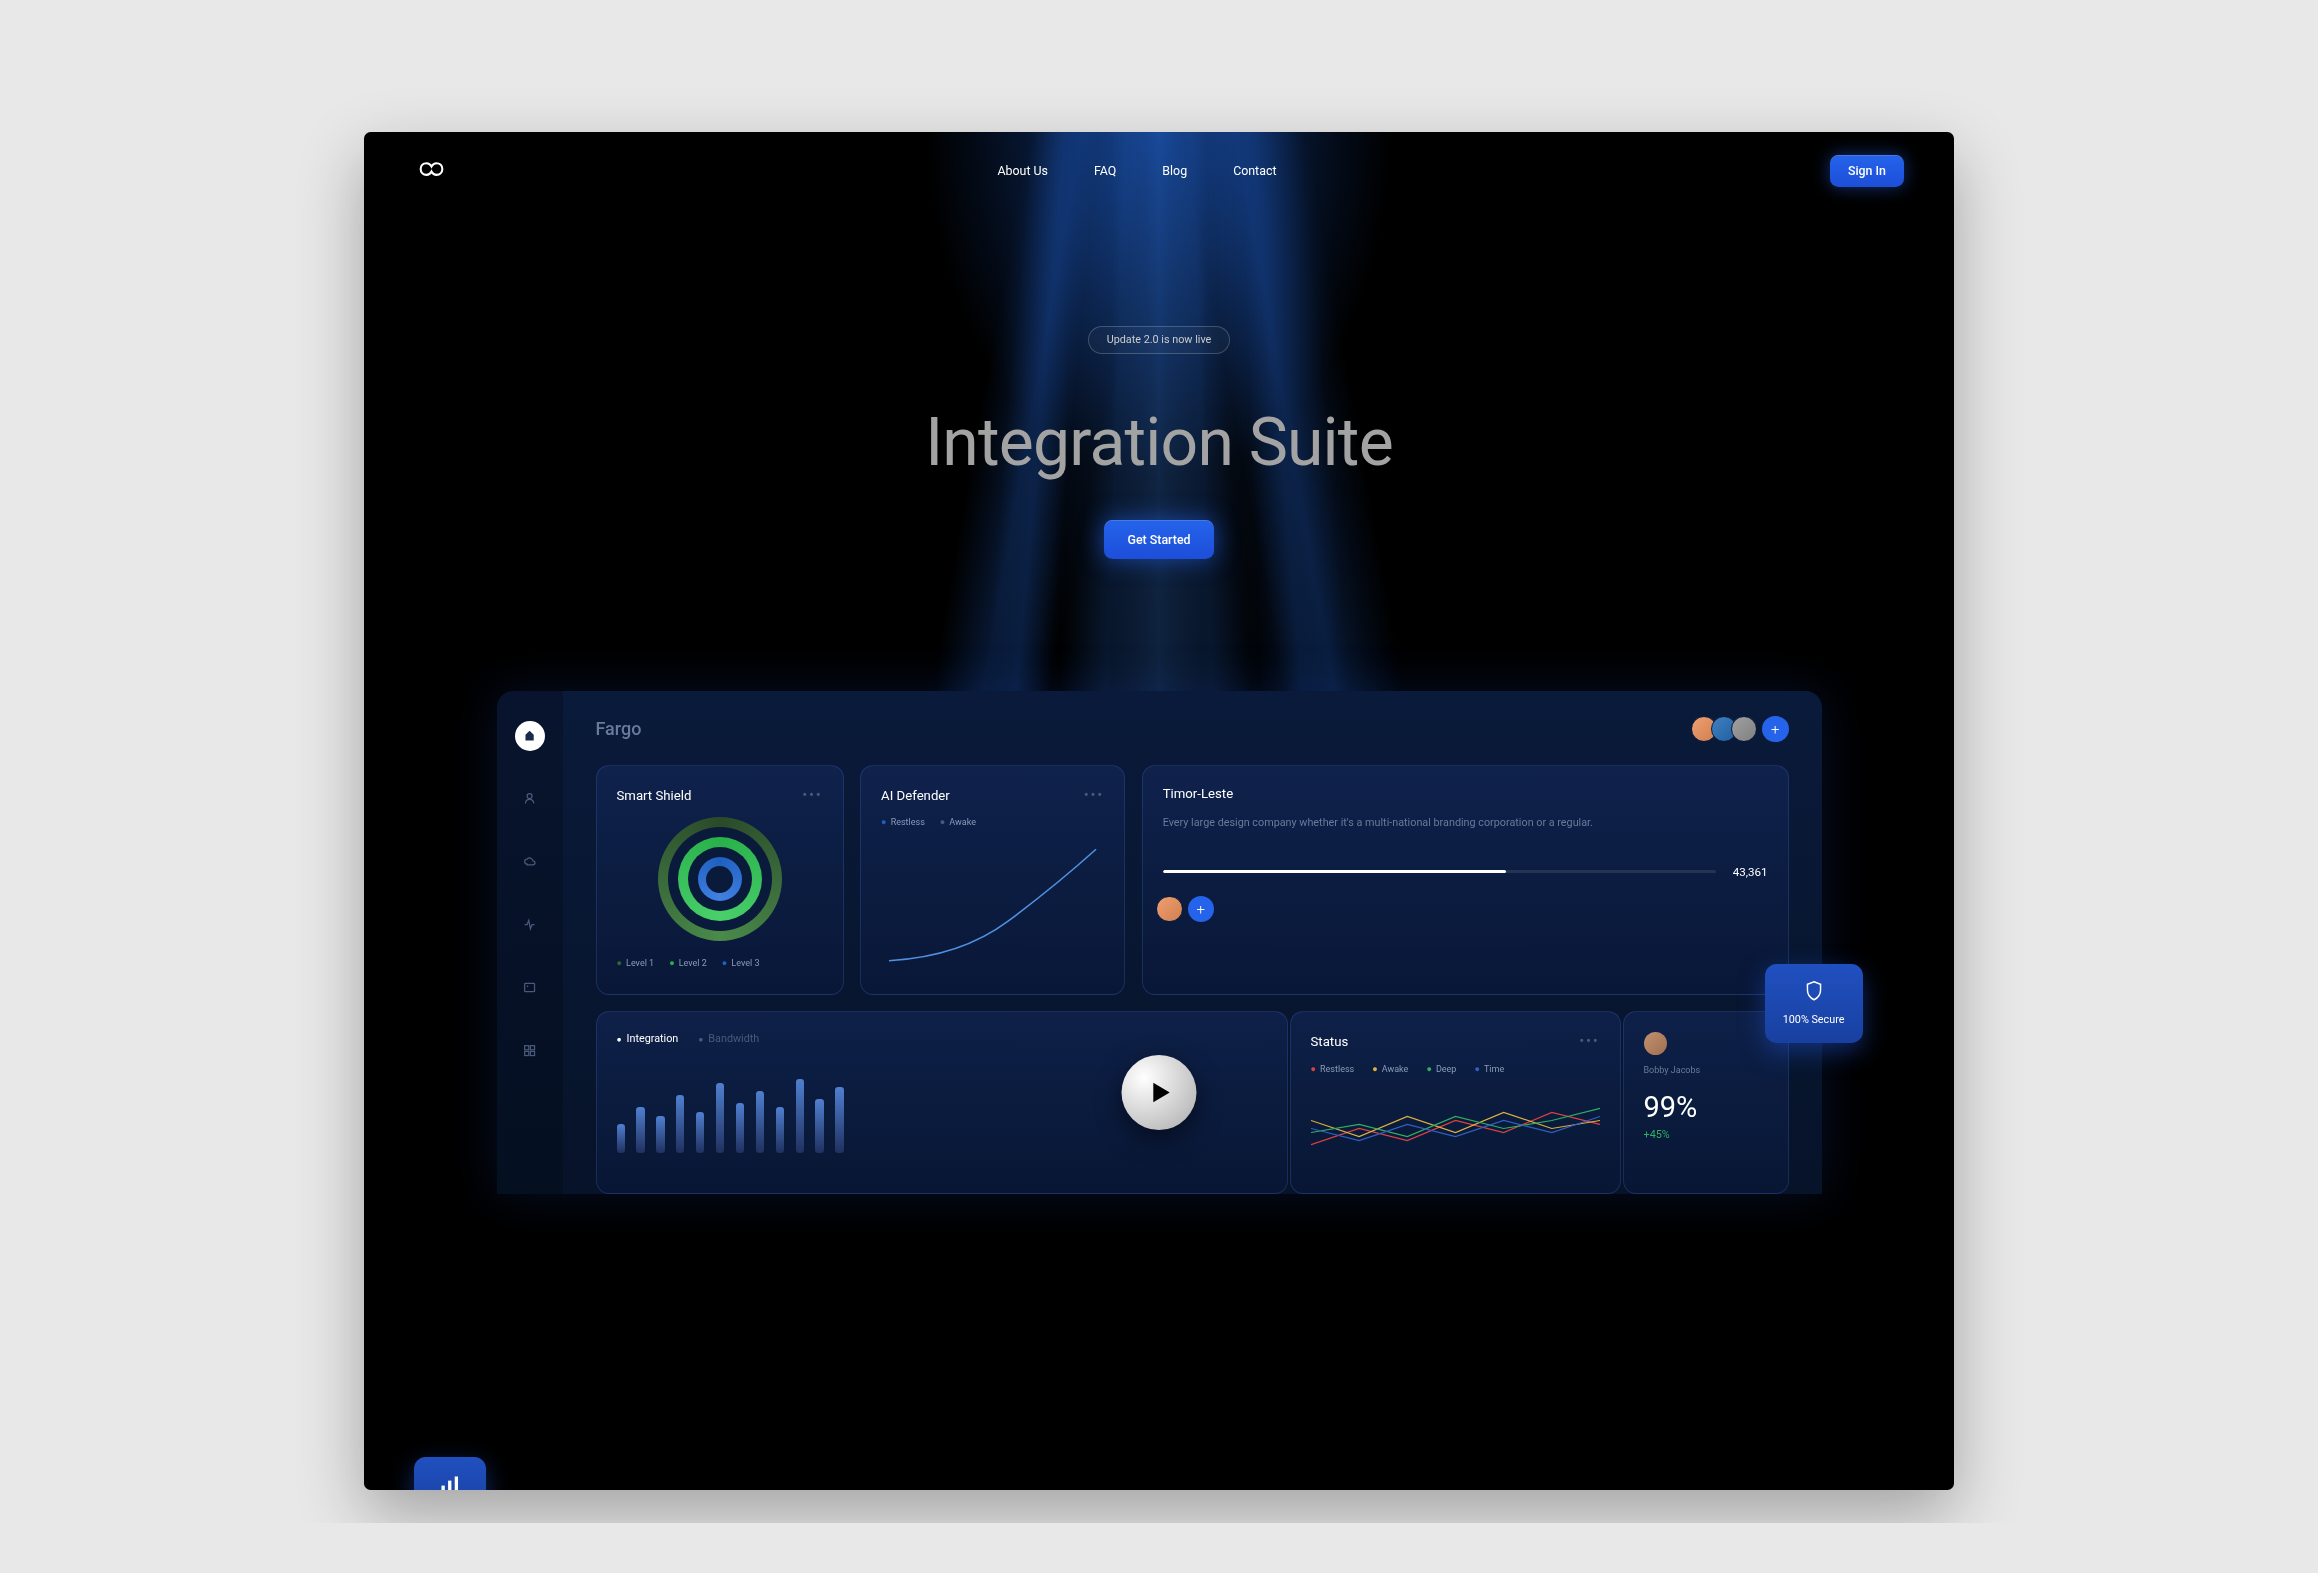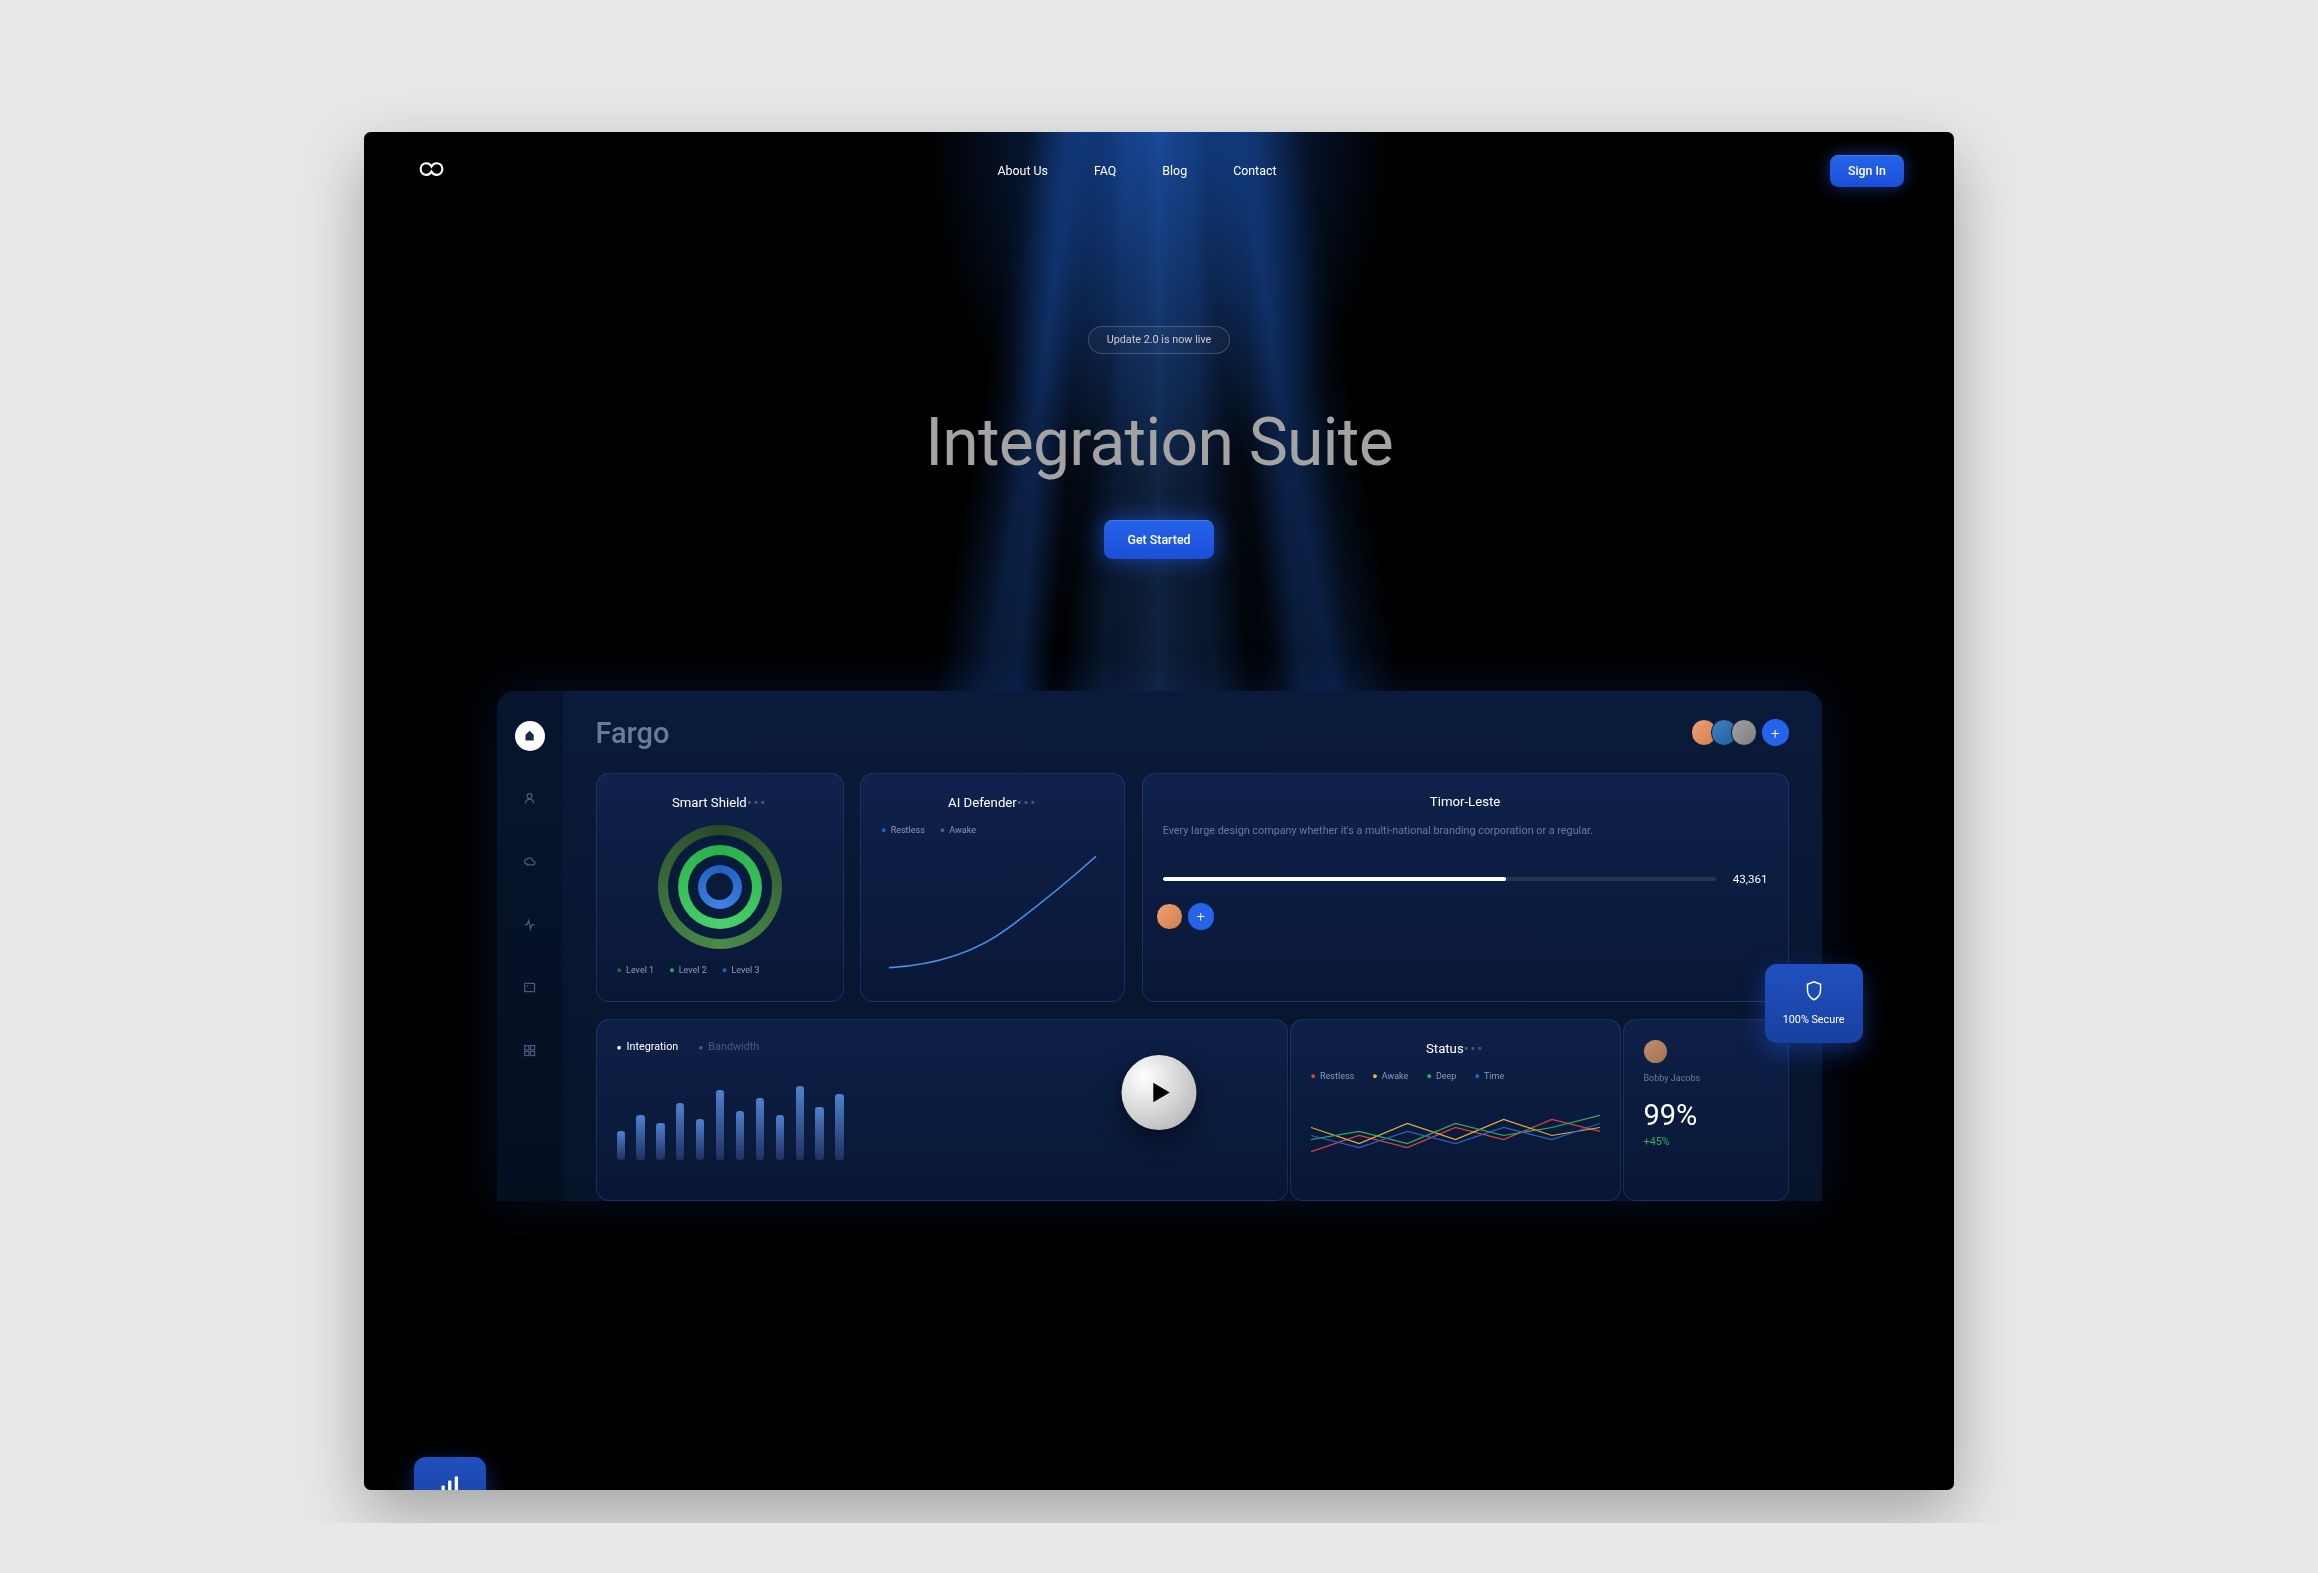--- a/index.html
+++ b/index.html
@@ -26,30 +26,30 @@
 .hero h1 .line1{color:#fff}
 .hero h1 .line2{color:#a3a3a3;display:block}
 .subtitle{color:#888;font-size:12.4px;line-height:1.7;margin-top:30px}
 .cta-btn{display:inline-block;margin-top:41px;background:linear-gradient(180deg,#2563eb,#1d4ed8);color:#fff;border:none;border-radius:8.3px;padding:11.6px 23px;font-size:12.4px;font-weight:500;cursor:pointer;box-shadow:0 0 25px rgba(37,99,235,0.6),inset 0 0.8px 0 rgba(255,255,255,0.2)}
 .dashboard{position:relative;z-index:5;margin:66px auto 0;width:1325px;background:linear-gradient(180deg,#0a1a3a,#061329);border-radius:16.6px 16.6px 0 0;padding:0;display:flex;box-shadow:0 0 50px rgba(30,80,200,0.2);overflow:visible}
 .dash-sidebar{width:66px;background:rgba(0,0,0,0.2);border-radius:16.6px 0 0 0;display:flex;flex-direction:column;align-items:center;padding:30px 0;gap:33px}
 .side-icon{width:30px;height:30px;display:flex;align-items:center;justify-content:center;color:#4a5a7a;border-radius:50%}
 .side-icon.active{background:#fff;color:#1a2a4a}
 .dash-main{flex:1;padding:25px 33px 0}
 .dash-header{display:flex;justify-content:space-between;align-items:center;margin-bottom:23px}
-.dash-title{font-size:29px;color:#6a7a9a;font-weight:500}
+.dash-title{font-size:18px;color:#6a7a9a;font-weight:500}
 .avatars{display:flex;align-items:center;gap:-6.6px}
 .avatar{width:26.5px;height:26.5px;border-radius:50%;margin-left:-6.6px;border:1.7px solid #0a1a3a}
 .av1{background:linear-gradient(135deg,#f0a070,#d08050)}
 .av2{background:linear-gradient(135deg,#4080c0,#2060a0)}
 .av3{background:linear-gradient(135deg,#a0a0a0,#808080)}
 .add-avatar{width:26.5px;height:26.5px;border-radius:50%;margin-left:5px;background:#2563eb;color:#fff;display:flex;align-items:center;justify-content:center;font-size:15px;font-weight:300}
 .cards-row{display:flex;gap:16.6px;margin-bottom:16.6px}
 .card{background:linear-gradient(180deg,rgba(20,40,90,0.6),rgba(10,25,60,0.6));border:0.8px solid rgba(60,100,180,0.3);border-radius:13.2px;padding:20px;position:relative}
-.card-title{color:#fff;font-size:13.2px;margin-bottom:13.2px;display:flex;justify-content:center;align-items:center}
+.card-title{color:#fff;font-size:13.2px;margin-bottom:13.2px;display:flex;justify-content:space-between;align-items:center}
 .card-dots{color:#4a5a7a;font-size:15px;letter-spacing:1.7px}
 .card-shield{width:248px}
 .rings{position:relative;width:124px;height:124px;margin:8.3px auto 16.6px}
 .ring{position:absolute;border-radius:50%}
 .ring1{inset:0;background:conic-gradient(#2a4a2a,#4a8a4a,#2a4a2a);padding:10px}
 .ring1::after{content:"";position:absolute;inset:10px;background:#0a1a3a;border-radius:50%}
 .ring2{inset:20px;background:conic-gradient(#2ab04a,#4ad06a,#2ab04a);z-index:2}
 .ring2::after{content:"";position:absolute;inset:10px;background:#0a1a3a;border-radius:50%}
 .ring3{inset:40px;background:conic-gradient(#2060c0,#4080e0,#2060c0);z-index:3}
 .ring3::after{content:"";position:absolute;inset:8.3px;background:#0a1a3a;border-radius:50%}

